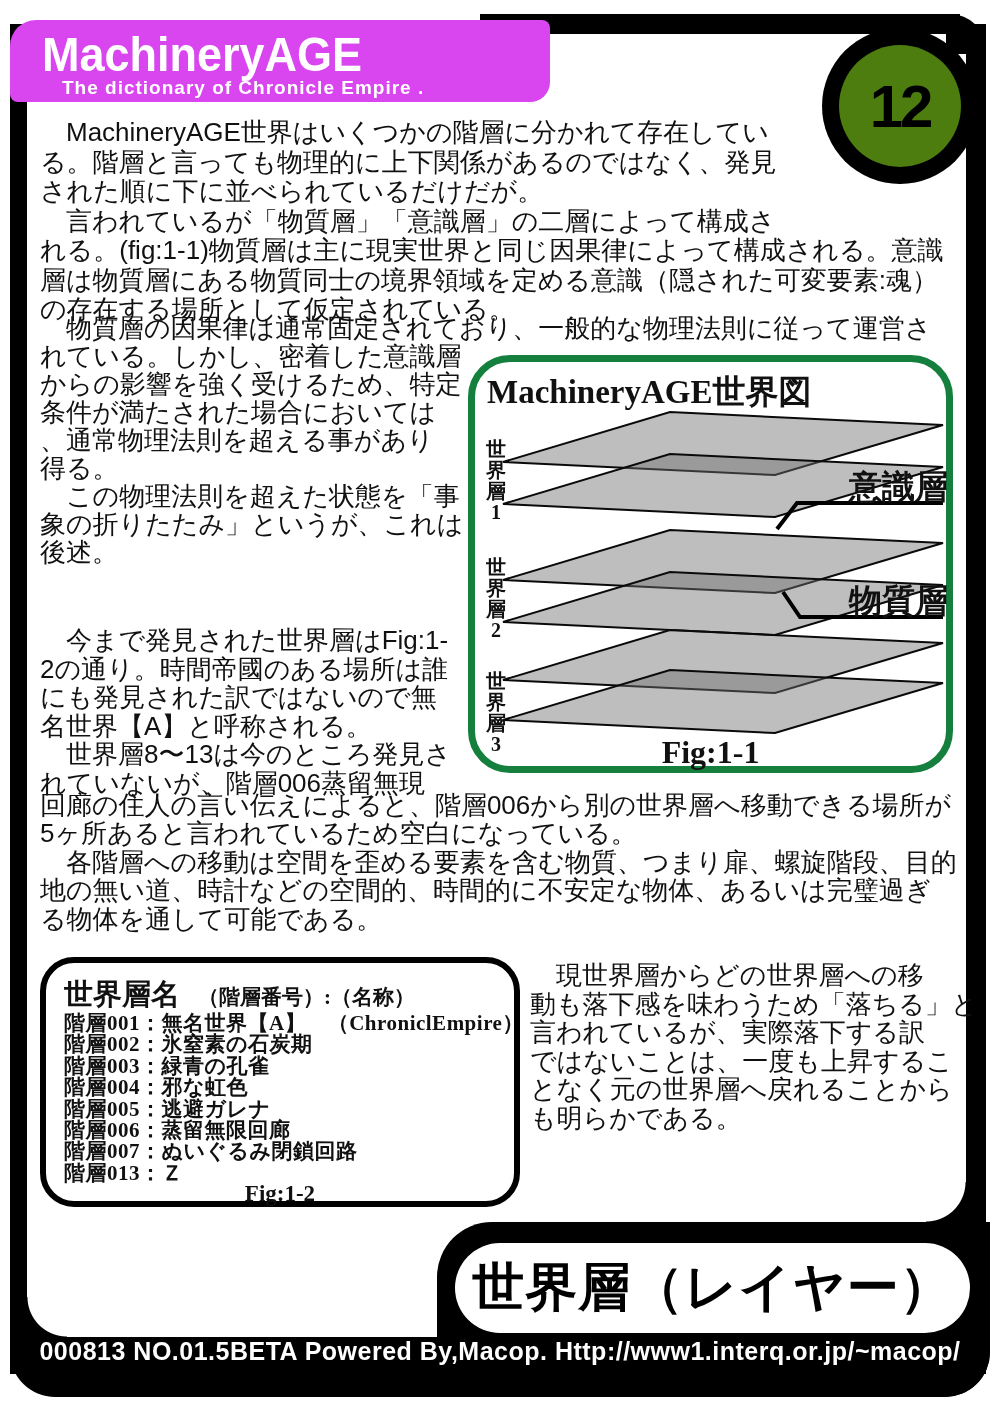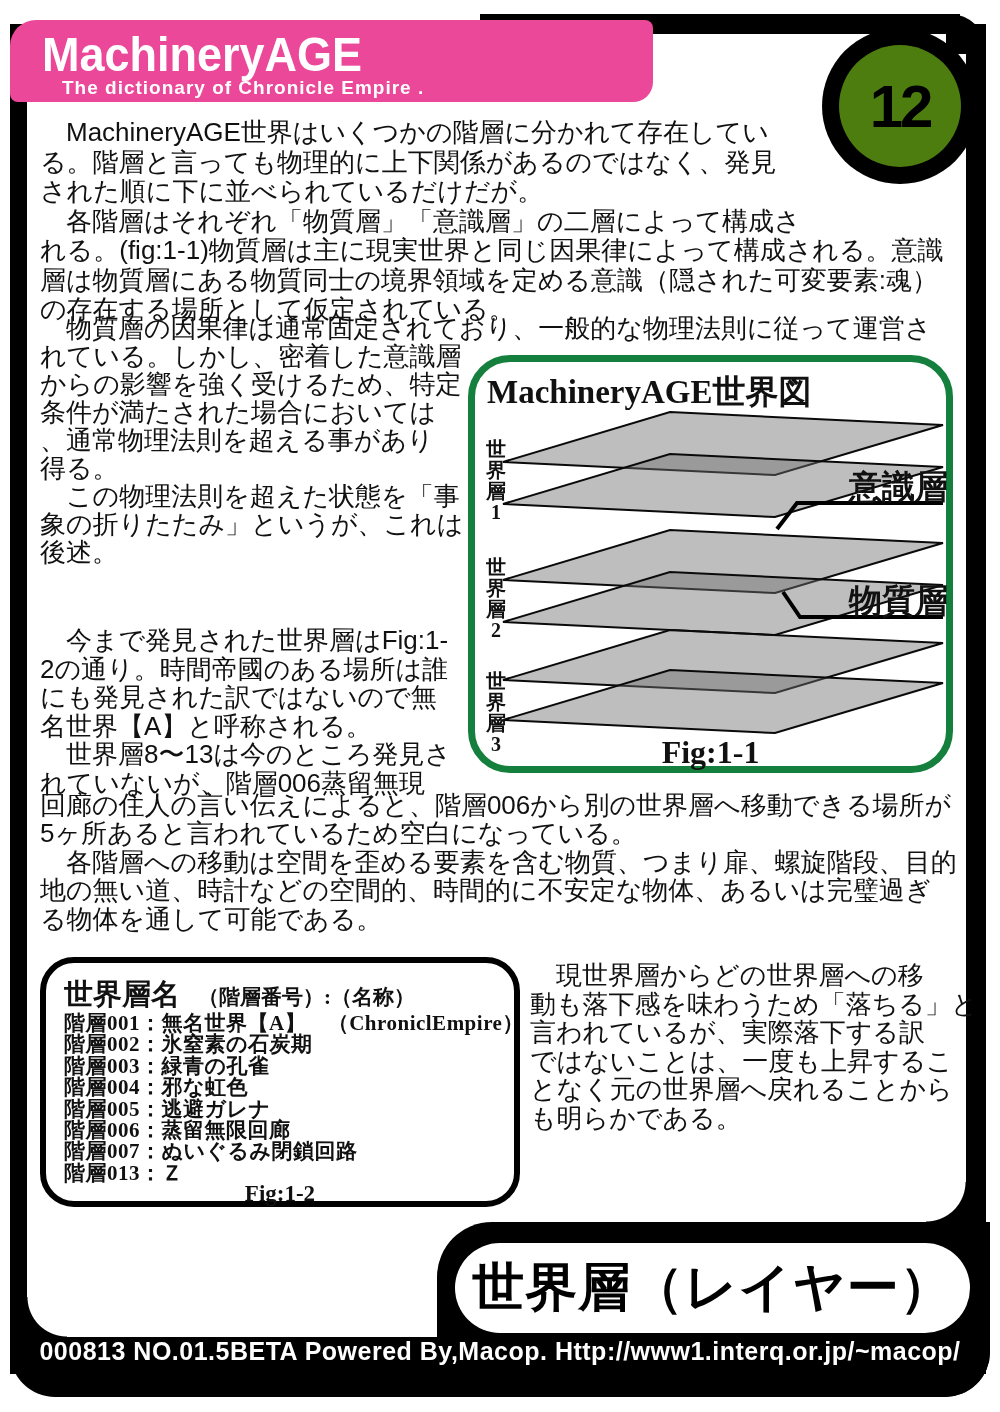--- a/index.html
+++ b/index.html
@@ -8,21 +8,21 @@
   
   .left-border{position:absolute;left:10px;top:24px;width:17px;height:1350px;background:#000;}
   .right-border{position:absolute;left:966px;top:24px;width:20px;height:1350px;background:#000;}
   .top-bar{position:absolute;left:480px;top:14px;width:480px;height:20px;background:#000;}
   .tr-corner{position:absolute;left:946px;top:14px;width:40px;height:40px;background:#000;border-top-right-radius:36px;}
   .bl-fillet{position:absolute;left:27px;top:1297px;width:40px;height:40px;
              background:radial-gradient(circle at 100% 0,rgba(0,0,0,0) 39px,#000 40px);}
   .banner-fillet{position:absolute;left:926px;top:1182px;width:40px;height:40px;
              background:radial-gradient(circle at 0 0,rgba(0,0,0,0) 39px,#000 40px);}
   
-  .header-band{position:absolute;left:10px;top:20px;width:643px;height:82px;background:#ec4899;
+  .header-band{position:absolute;left:10px;top:20px;width:540px;height:82px;background:#d946ef;
                border-radius:26px 8px 20px 8px;z-index:3;}
   .logo-title{position:absolute;left:32px;top:8px;color:#fff;font-size:45px;font-weight:bold;
               letter-spacing:0px;white-space:nowrap;transform:scaleY(1.05);transform-origin:left top;}
   .logo-subtitle{position:absolute;left:52px;top:57px;color:#fff;font-size:19px;font-weight:bold;
               letter-spacing:1px;white-space:nowrap;}
   .page-badge{position:absolute;left:822px;top:28px;width:156px;height:156px;background:#000;
               border-radius:50%;z-index:4;}
   .page-badge-inner{position:absolute;left:17px;top:17px;width:122px;height:122px;background:#4d7c0f;
               border-radius:50%;display:flex;align-items:center;justify-content:center;}
   .page-num{font-size:60px;font-weight:bold;letter-spacing:-3px;color:#000;}
@@ -86,21 +86,21 @@
   <div class="page-badge">
     <div class="page-badge-inner">
       <span class="page-num">12</span>
     </div>
   </div>
 
   <div class="para para-intro">
     <div class="tline">　MachineryAGE世界はいくつかの階層に分かれて存在してい</div>
     <div class="tline">る。階層と言っても物理的に上下関係があるのではなく、発見</div>
     <div class="tline">された順に下に並べられているだけだが。</div>
-    <div class="tline">　各階層はそれぞれ「物質層」「意識層」の二層によって構成さ</div>
+    <div class="tline">　言われているが「物質層」「意識層」の二層によって構成さ</div>
     <div class="tline">れる。(fig:1-1)物質層は主に現実世界と同じ因果律によって構成される。意識</div>
     <div class="tline">層は物質層にある物質同士の境界領域を定める意識（隠された可変要素:魂）</div>
     <div class="tline">の存在する場所として仮定されている。</div>
   </div>
 
   <div class="para para-sec2">
     <div class="tline">　物質層の因果律は通常固定されており、一般的な物理法則に従って運営さ</div>
     <div class="tline">れている。しかし、密着した意識層</div>
     <div class="tline">からの影響を強く受けるため、特定</div>
     <div class="tline">条件が満たされた場合においては</div>

